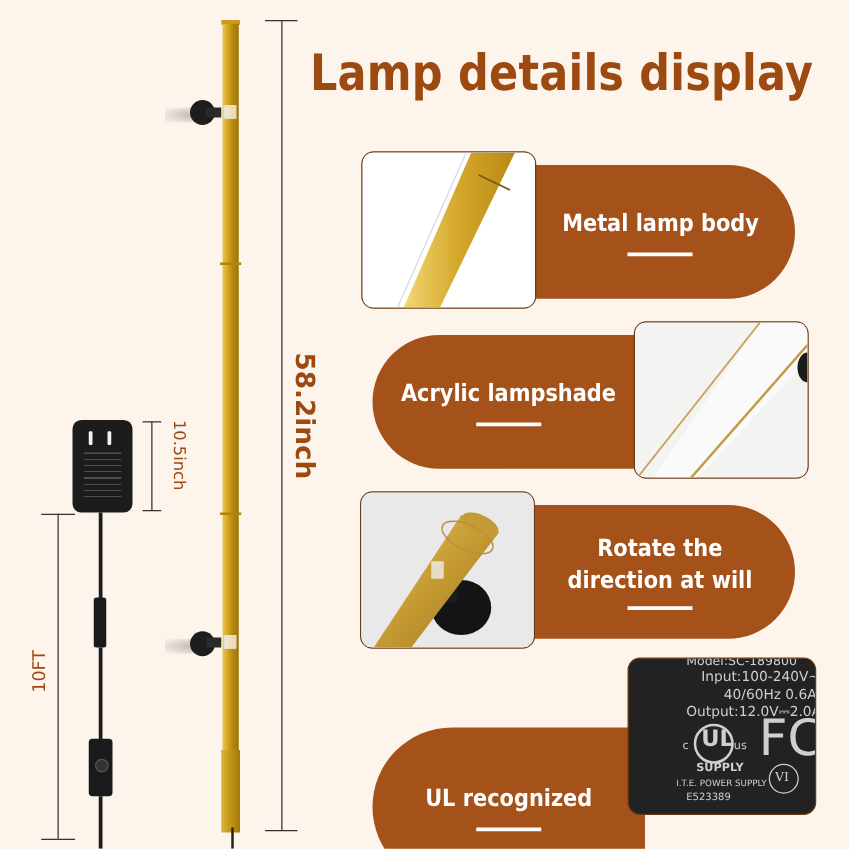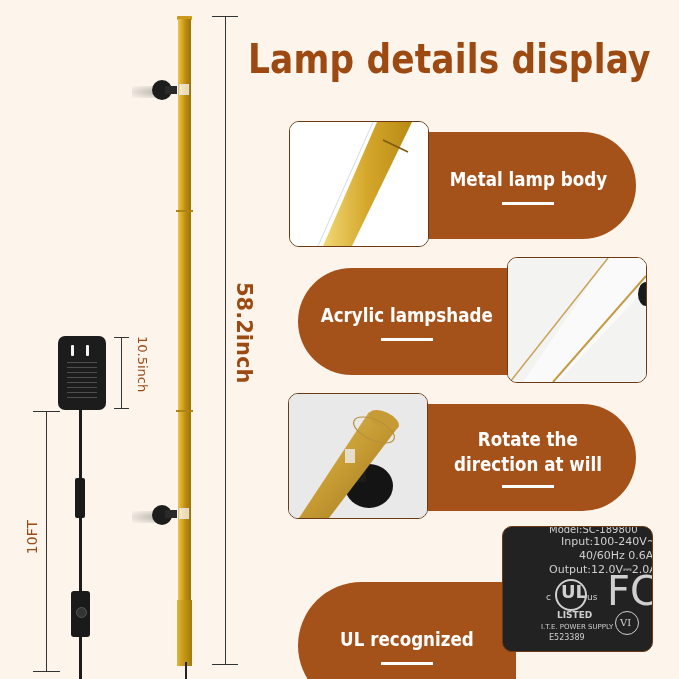--- a/index.html
+++ b/index.html
@@ -168,20 +168,20 @@
   </div>
   <div class="abs card ulcard" style="left:502px;top:526px;width:149px;height:124px;">
     <div class="abs ultext" style="left:46px;top:-4px;font-size:10px;">Model:SC-189800</div>
     <div class="abs ultext" style="left:46px;top:8px;margin-left:12px;">Input:100-240V~</div>
     <div class="abs ultext" style="left:76px;top:22px;">40/60Hz 0.6A</div>
     <div class="abs ultext" style="left:46px;top:36px;">Output:12.0V⎓2.0A</div>
     <div class="abs" style="left:52px;top:52px;width:28px;height:28px;border:2px solid #cfcfcf;border-radius:50%;"></div>
     <div class="abs ultext" style="left:58px;top:58px;font-size:18px;font-weight:bold;">UL</div>
     <div class="abs ultext" style="left:43px;top:64px;font-size:9px;">c</div>
     <div class="abs ultext" style="left:84px;top:64px;font-size:9px;text-align:center;">us</div>
-    <div class="abs ultext" style="left:54px;top:82px;font-size:9px;font-weight:bold;">LISTED</div>
+    <div class="abs ultext" style="left:54px;top:82px;font-size:9px;font-weight:bold;">SUPPLY</div>
     <div class="abs ultext" style="left:104px;top:48px;font-size:40px;font-weight:normal;line-height:32px;">FC</div>
     <div class="abs" style="left:112px;top:84px;width:22px;height:22px;border:1.5px solid #cfcfcf;border-radius:50%;"></div>
     <div class="abs ultext" style="left:117px;top:89px;font-size:10px;font-family:'DejaVu Serif',serif;">VI</div>
     <div class="abs ultext" style="left:38px;top:94px;font-size:7px;">I.T.E. POWER SUPPLY</div>
     <div class="abs ultext" style="left:46px;top:104px;font-size:8px;">E523389</div>
   </div>
 </div>
 
 </body></html>

